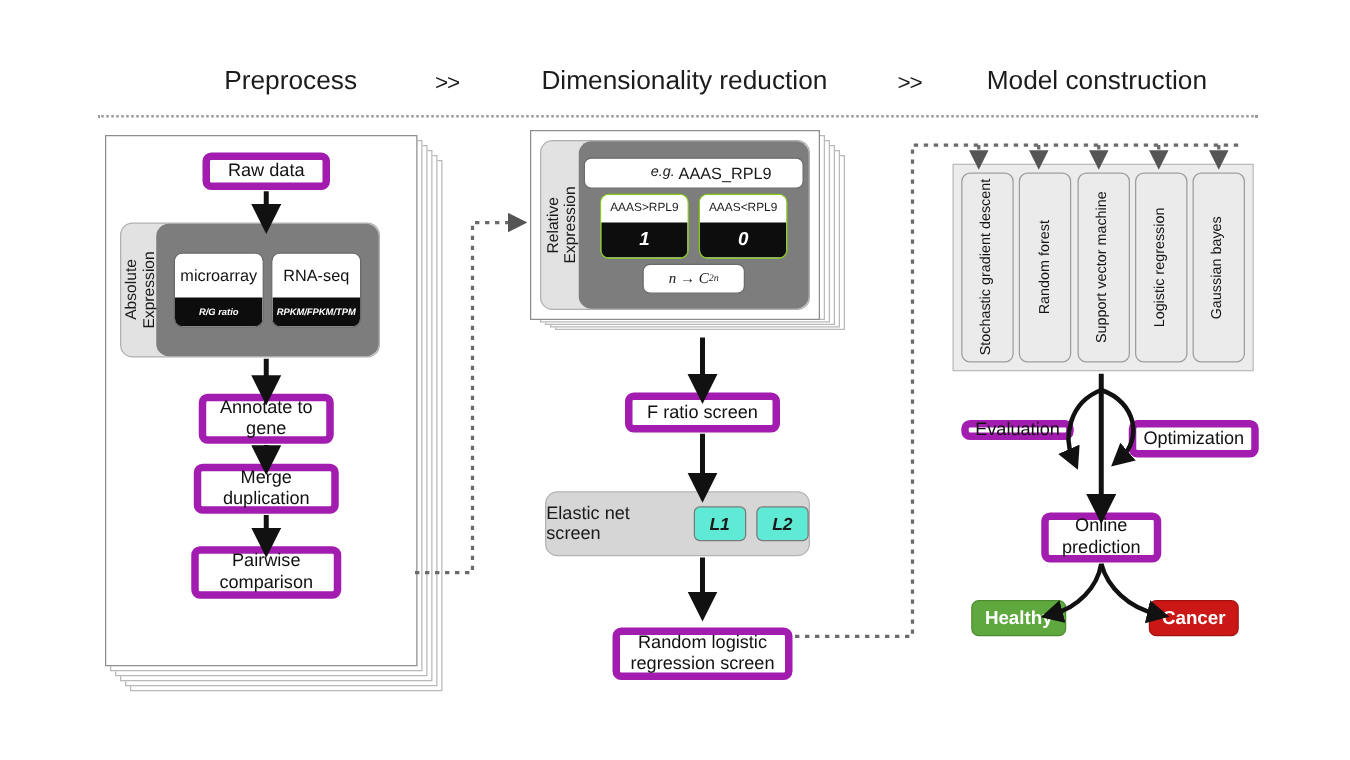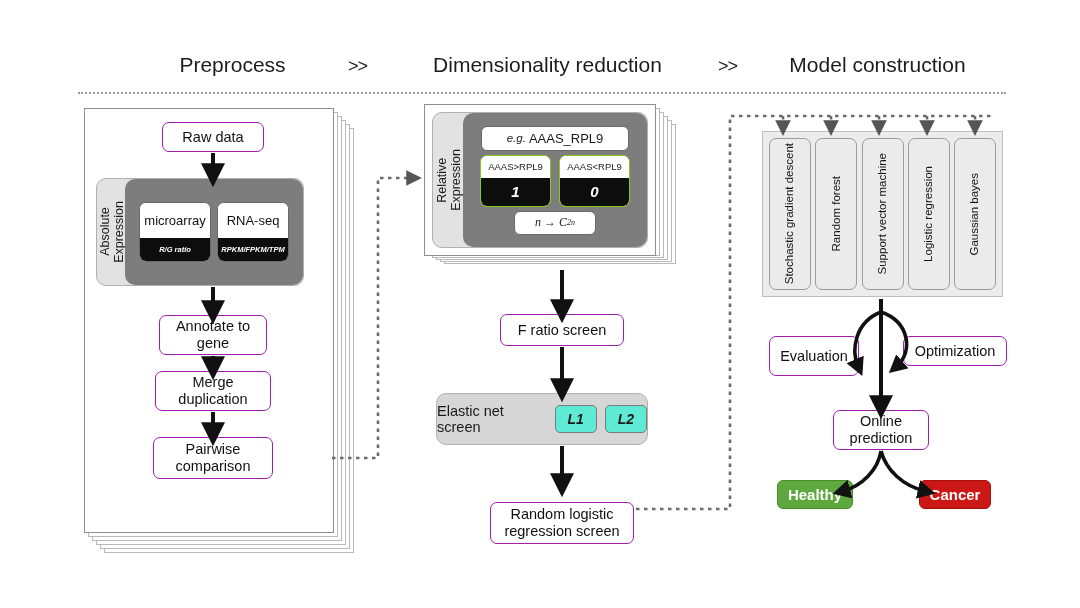--- a/index.html
+++ b/index.html
@@ -12,21 +12,21 @@
   .hdr.h1{left:90px;width:285px;}
   .hdr.h2{left:400px;width:295px;}
   .hdr.h3{left:735px;width:285px;}
   .chev{position:absolute;top:56px;font-size:18px;color:#1c1c1c;letter-spacing:-1px;}
   .chev.c1{left:348px;}
   .chev.c2{left:718px;}
   .rule{position:absolute;left:78px;top:92px;width:928px;height:0;
         border-top:2px dotted #9a9a9a;}
 
   
-  .node{position:absolute;box-sizing:border-box;background:#fff;border:1px solid #a21caf;
+  .node{position:absolute;box-sizing:border-box;background:#fff;border:6px solid #a21caf;
         border-radius:7px;display:flex;align-items:center;justify-content:center;
         text-align:center;line-height:1.15;font-size:14.5px;color:#111;}
 
   
   .deck{position:absolute;}
   .deck .sheet{position:absolute;background:#fff;border:1px solid #b9b9b9;box-sizing:border-box;}
   .deck .sheet.top{background:#fff;border:1px solid #8e8e8e;}
 
   
   #col1{left:84px;top:108px;width:250px;height:425px;}
@@ -51,21 +51,21 @@
   .rel-wrap{position:absolute;left:436px;top:116px;width:208px;height:136px;
             background:#e2e2e2;border:1px solid #b0b0b0;border-radius:10px;box-sizing:border-box;}
   .rel-lbl{position:absolute;left:0;top:0;width:32px;height:100%;
            display:flex;align-items:center;justify-content:center;}
   .rel-lbl span{writing-mode:vertical-rl;transform:rotate(180deg);font-size:12.5px;
                 line-height:1.12;text-align:center;}
   .rel-inner{position:absolute;left:30px;top:0;right:0;height:100%;background:#7d7d7d;
              border-radius:10px;box-sizing:border-box;
              display:flex;flex-direction:column;align-items:center;justify-content:center;gap:4px;padding:4px 5px;}
   .eg{width:146px;height:23px;background:#fff;border:1px solid #6a6a6a;border-radius:6px;
-      display:flex;align-items:center;justify-content:center;font-size:13px;white-space:nowrap;}
+      display:flex;align-items:center;justify-content:center;font-size:13px;white-space:nowrap;padding-left:28px;}
   .eg i{font-style:italic;font-size:11.5px;margin-right:3px;}
   .cmps{display:flex;gap:8px;}
   .cmp{width:69px;height:50px;border-radius:7px;overflow:hidden;background:#fff;
        border:1px solid #84cc16;display:flex;flex-direction:column;}
   .cmp .t{height:22px;display:flex;align-items:center;justify-content:center;font-size:9.5px;background:#fff;}
   .cmp .b{flex:1;background:#0d0d0d;color:#fff;display:flex;align-items:center;justify-content:center;
           font-size:15px;font-style:italic;font-weight:bold;}
   .formula{width:80px;height:22px;background:#fff;border:1px solid #6a6a6a;border-radius:6px;
            display:flex;align-items:center;justify-content:center;font-size:12px;
            font-family:"Liberation Serif","DejaVu Serif",serif;font-style:italic;}
@@ -193,21 +193,21 @@
       <span>Support vector machine</span>
       </div>
     <div class="mbox">
       <span>Logistic regression</span>
       </div>
     <div class="mbox">
       <span>Gaussian bayes</span>
       </div>
   </div>
 
-  <div class="node" style="left:769px;top:336px;width:90px;height:40px;">Evaluation</div>
+  <div class="node" style="left:769px;top:336px;width:90px;height:16px;">Evaluation</div>
   <div class="node" style="left:903px;top:336px;width:104px;height:30px;">Optimization</div>
 
   <div class="node" style="left:833px;top:410px;width:96px;height:40px;">Online prediction</div>
 
   <div class="badge" style="left:777px;top:480px;width:76px;height:29px;background:#5FA83E;border:1px solid #4b8a2f;">Healthy</div>
   <div class="badge" style="left:919px;top:480px;width:72px;height:29px;background:#CC1717;border:1px solid #a31010;">Cancer</div>
 
   <svg class="lines" viewBox="0 0 1080 608" xmlns="http://www.w3.org/2000/svg">
     <defs>
       <marker id="ah" markerWidth="7" markerHeight="7" refX="2.2" refY="3" orient="auto">

